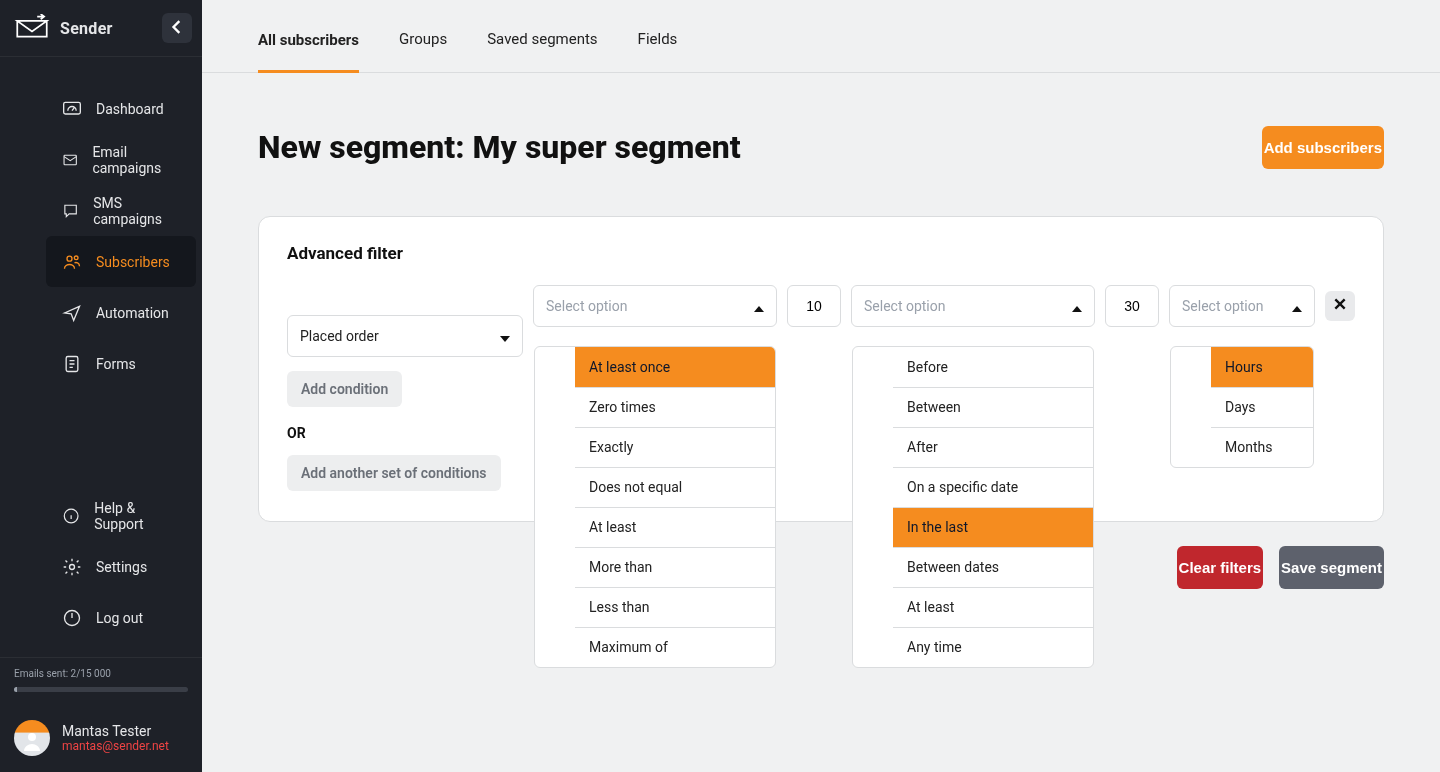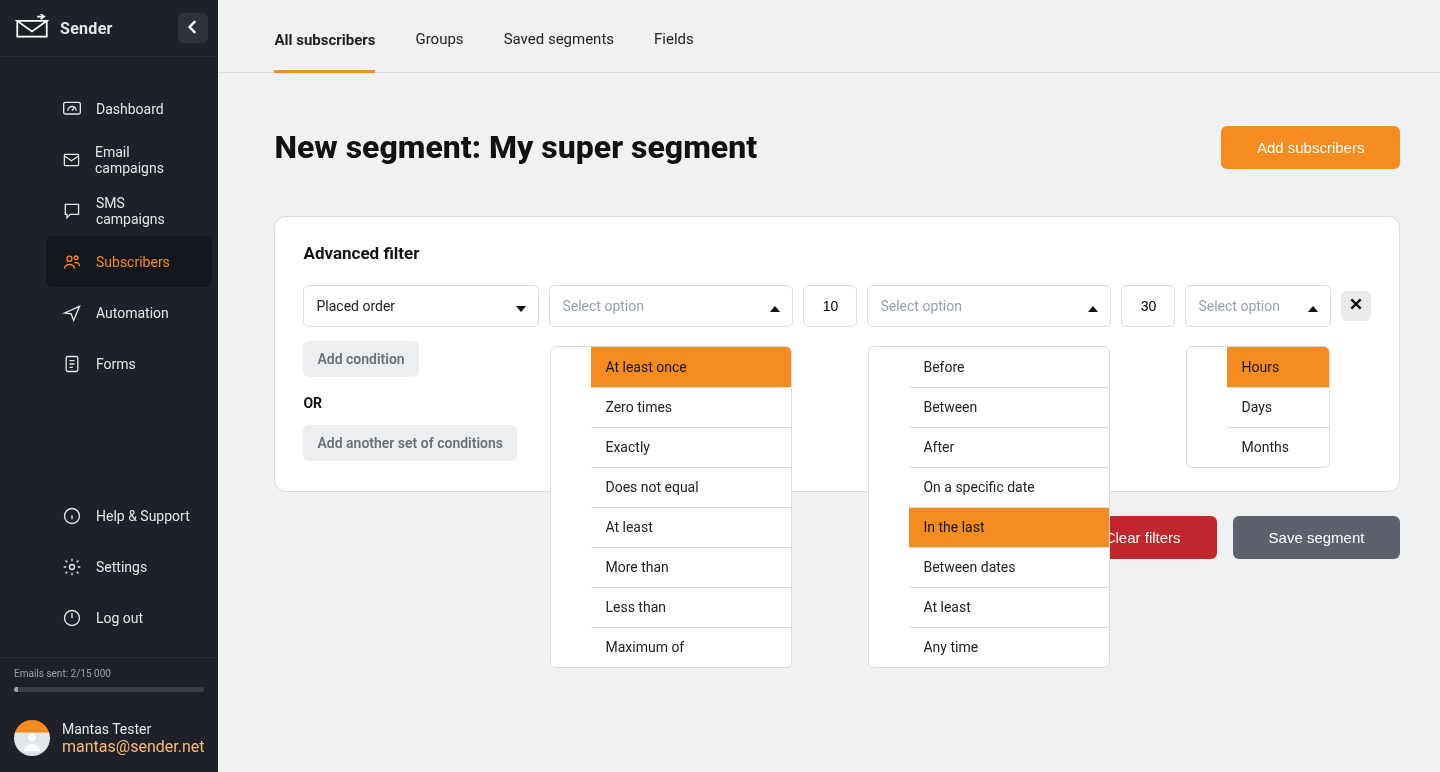--- a/index.html
+++ b/index.html
@@ -41,29 +41,29 @@
 .sidebar-spacer{flex:1;}
 .nav.bottom a{height:51px;}
 .usage{padding:10px 14px 16px;border-top:1px solid rgba(255,255,255,.06);font-size:10px;color:#9aa1ab;}
 .usage-bar{margin-top:8px;height:5px;width:100%;background:#3A3E47;border-radius:3px;position:relative;overflow:hidden;}
 .usage-bar i{display:block;height:100%;width:2%;background:#9aa1ab;}
 .profile{display:flex;align-items:center;gap:12px;padding:12px 14px 16px;}
 .avatar{width:36px;height:36px;border-radius:50%;background:linear-gradient(#f58c1f,#f58c1f) top/100% 35% no-repeat,#e2e5e9;
   display:flex;align-items:center;justify-content:center;position:relative;overflow:hidden;}
 .avatar svg{width:24px;height:24px;fill:#fff;margin-top:5px;}
 .profile .name{font-size:14px;}
-.profile .email{font-size:16px;color:#fdba74;}
+.profile .email{font-size:12px;color:#ef4444;}
 
 .main{flex:1;display:flex;flex-direction:column;}
 .tabs{display:flex;gap:40px;padding:0 56px;height:73px;align-items:end;border-bottom:1px solid var(--border);}
 .tab{padding:0 0 24px;font-size:15px;color:#222;cursor:pointer;}
 .tab.active{font-weight:700;border-bottom:3px solid var(--orange);margin-bottom:-1px;padding-bottom:21px;}
 .header{display:flex;align-items:center;justify-content:space-between;padding:34px 56px 0;gap:17px;}
 .title{font-size:32px;font-weight:800;}
-.btn{border:none;border-radius:6px;font-size:15px;font-weight:400;padding:13px 36px;cursor:pointer;}
+.btn{border:none;border-radius:6px;font-size:15px;font-weight:700;padding:13px 2px;cursor:pointer;}
 .btn-orange{background:var(--orange);color:#fff;}
 .btn-grey{background:var(--grey-btn);color:#fff;}
 .btn-red{background:var(--red);color:#fff;}
 .card{
   margin:28px 56px 0;background:#fff;border:1px solid var(--border);border-radius:12px;
   padding:26px 28px 30px;
 }
 .card h3{margin:0 0 22px;font-size:17px;font-weight:700;}
 .filter-row{display:flex;gap:10px;align-items:flex-start;position:relative;}
 
@@ -71,21 +71,21 @@
   height:42px;border:1px solid var(--border);border-radius:6px;background:#fff;display:flex;align-items:center;
   padding:0 12px;font-size:14px;color:#222;position:relative;
 }
 .select.placeholder .sel-label{color:#9aa1ab;}
 .sel-label{flex:1;}
 .caret{width:10px;height:10px;display:inline-block;}
 .caret svg{width:10px;height:10px;fill:#111;}
 .caret.up svg{transform:rotate(180deg);}
 .numinp{width:54px;justify-content:center;padding:0;}
 .numinp input{border:none;width:34px;text-align:center;font-size:14px;outline:none;background:transparent;}
-.w-field{width:236px;}
+.w-field{width:236px;margin-top:30px;}
 .w-sel{width:244px;}
 .w-timesel{width:244px;}
 .w-unit{width:146px;}
 .x-btn{width:30px;height:30px;border-radius:6px;background:#E9EAEC;display:flex;align-items:center;justify-content:center;margin-top:6px;cursor:pointer;}
 .x-btn svg{width:14px;height:14px;stroke:#111;stroke-width:2;fill:none;}
 
 .drop{
   position:absolute;top:46px;left:0;width:100%;background:#fff;border:1px solid var(--border);border-radius:6px;
   overflow:hidden;z-index:5;
 }

